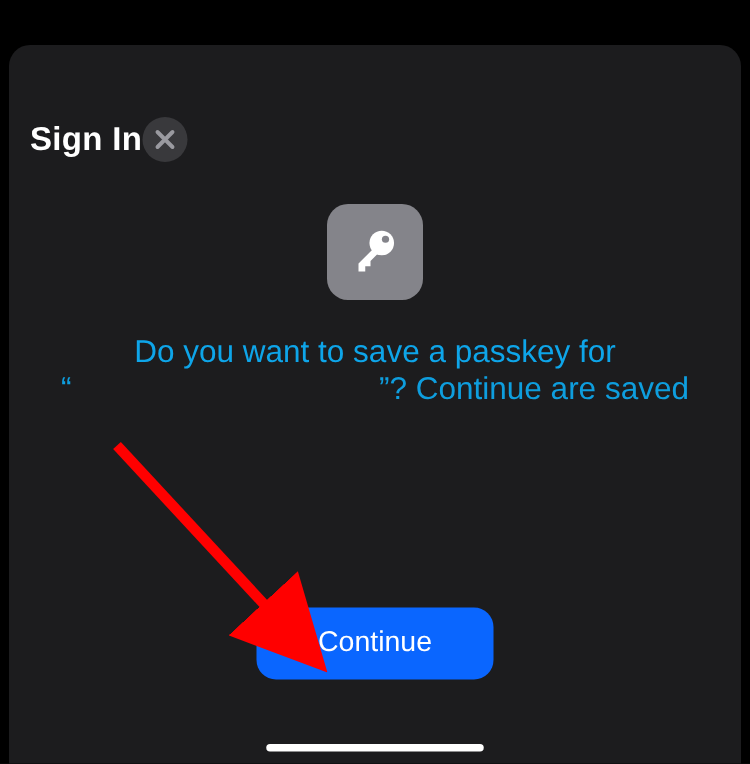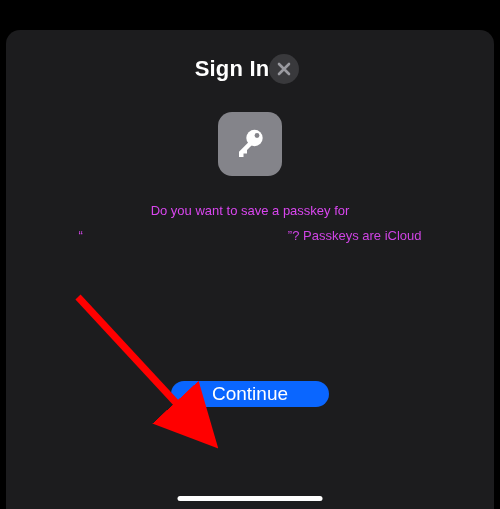--- a/index.html
+++ b/index.html
@@ -21,22 +21,23 @@
     bottom: 0;
     background: #1c1c1e;
     border-radius: 14px 14px 0 0;
     box-sizing: border-box;
     padding: 24px 10px 0 10px;
   }
 
   .header {
     display: flex;
     align-items: center;
-    justify-content: center;
+    justify-content: flex-start;
     padding: 0 10px 0 4px;
+    margin-top: 24px;
   }
 
   .title {
     color: #fff;
     font-size: 22px;
     font-weight: 700;
     letter-spacing: 0.2px;
   }
 
   .close-btn {
@@ -56,40 +57,40 @@
     height: 64px;
     background: #84848a;
     border-radius: 14px;
     margin: 28px auto 22px auto;
     display: flex;
     align-items: center;
     justify-content: center;
   }
 
   .message {
-    color: #d946ef;
-    font-size: 13px;
+    color: #0ea5e9;
+    font-size: 21px;
     line-height: 25px;
     text-align: center;
     padding: 0 4px;
     font-weight: 400;
   }
   .message .quote { opacity: 0.95; }
   .message .gap { display: inline-block; width: 205px; }
 
   .continue-btn {
     display: block;
     width: 158px;
     margin: 108px auto 0 auto;
     background: #0a66ff;
     color: #fff;
     font-size: 19px;
     font-weight: 500;
     text-align: center;
-    padding: 2px 0;
+    padding: 13px 0;
     border-radius: 13px;
     cursor: pointer;
     box-shadow: 0 0 0 rgba(0,0,0,0);
   }
 
   .home-indicator {
     position: absolute;
     bottom: 8px;
     left: 50%;
     transform: translateX(-50%);
@@ -126,21 +127,21 @@
       <g fill="#ffffff">
         <circle cx="24.5" cy="14" r="8.2"></circle>
         <circle cx="27" cy="11.5" r="2.4" fill="#84848a"></circle>
         <path d="M19.2 17.5 L9 27.7 L9 33 L13.5 33 L13.5 29.5 L17 29.5 L17 26 L20 23 L22.5 20.5 Z"></path>
       </g>
     </svg>
   </div>
 
   <div class="message">
     <span>Do you want to save a passkey for</span><br>
-    <span class="quote">“</span><span class="gap"></span><span class="quote">”? Passkeys are iCloud</span><br>
+    <span class="quote">“</span><span class="gap"></span><span class="quote">”? Continue are saved</span><br>
     <br>
   </div>
 
   <div class="continue-btn">
     <span>Continue</span>
   </div>
 
   <div class="home-indicator"></div>
 
   <svg class="arrow-svg" width="180" height="180" viewBox="0 0 180 180">

